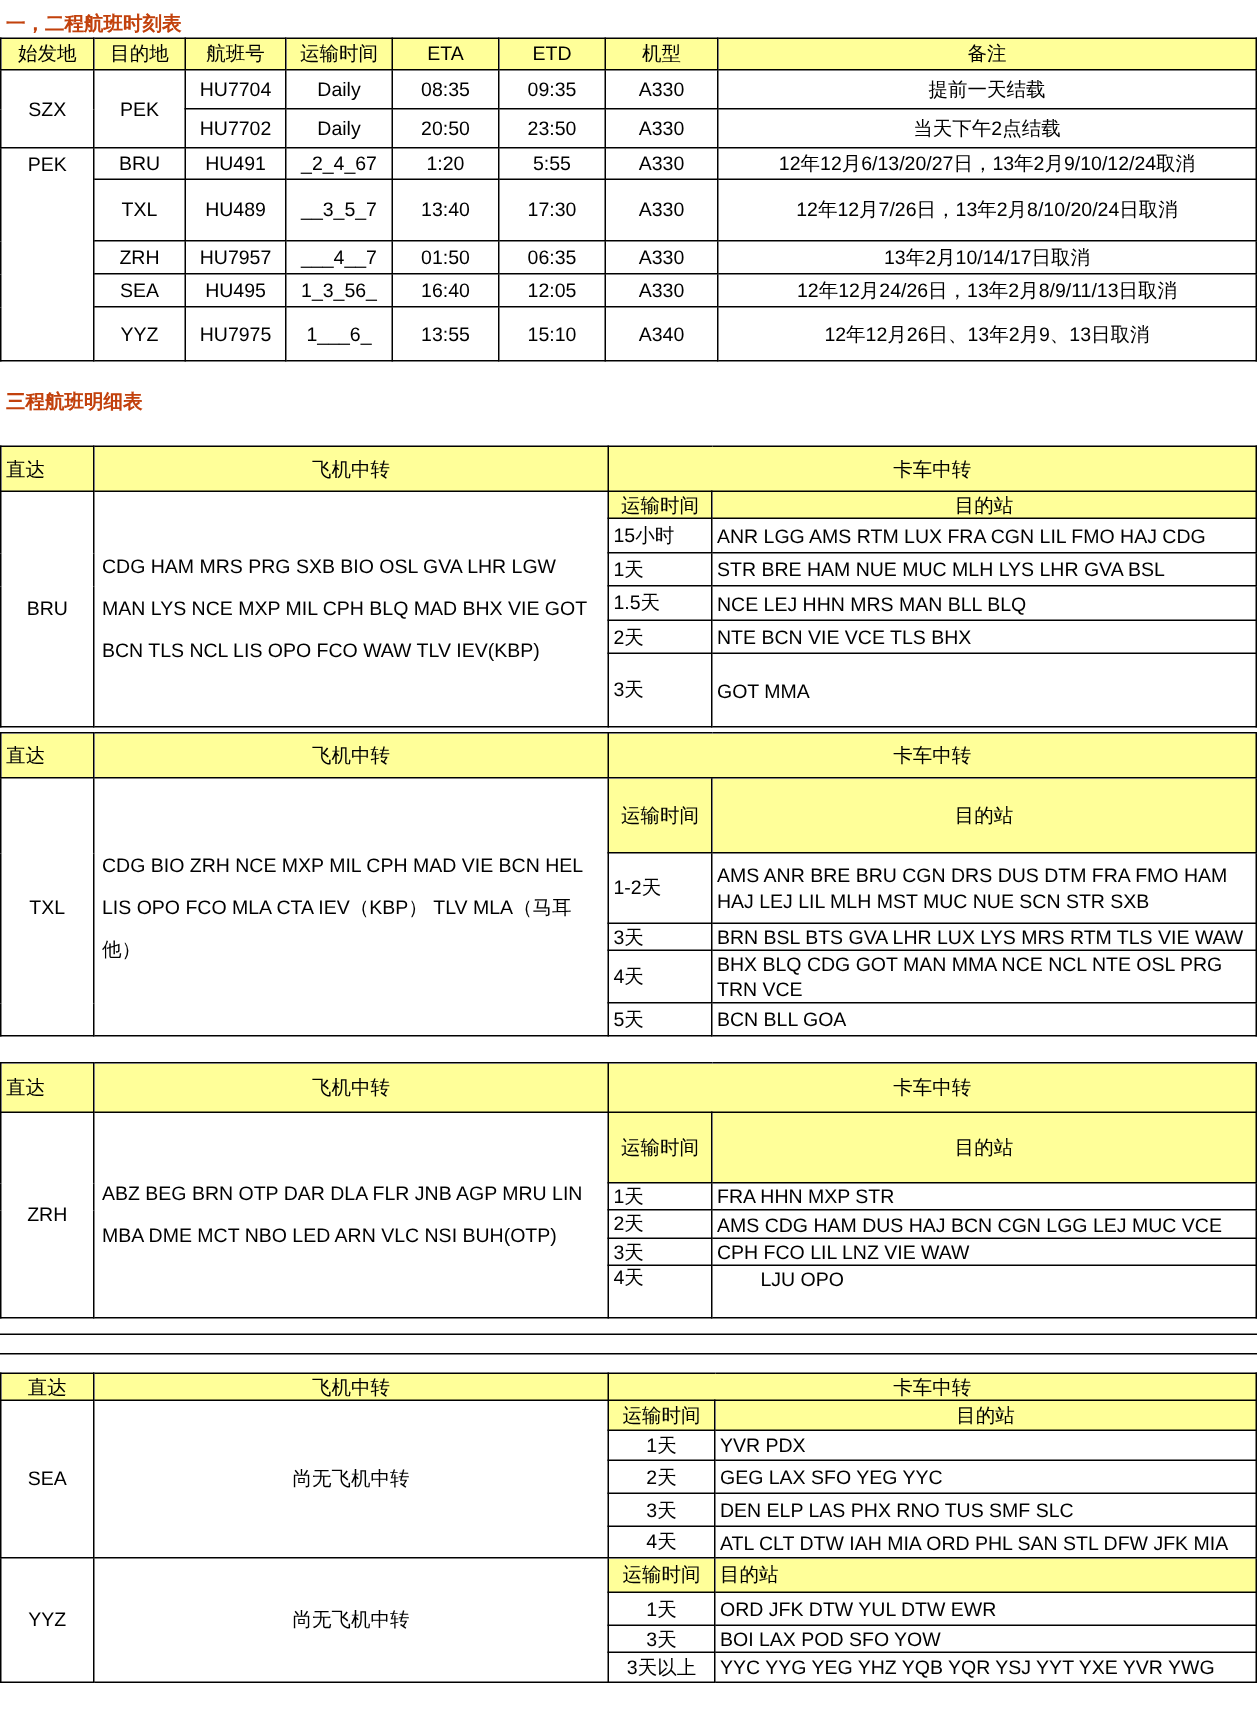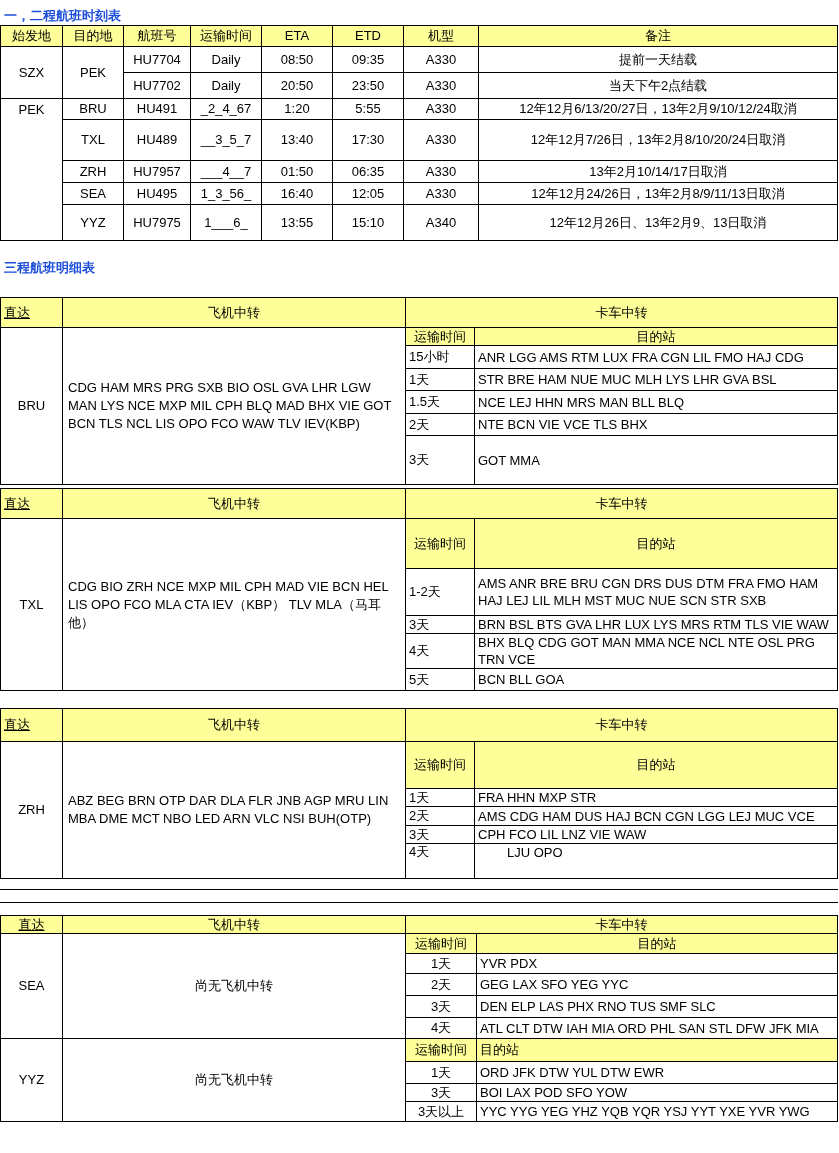--- a/index.html
+++ b/index.html
@@ -1,26 +1,26 @@
 <!DOCTYPE html>
 <html><head>
 <meta charset="utf-8">
 <style>
   html,body{margin:0;padding:0;background:#fff;color:#000;}
   body{width:839px;min-height:1153px;font-family:"Liberation Sans","DejaVu Sans",sans-serif;font-size:13px;}
-  .sec-title{color:#1d4ed8;font-weight:bold;font-size:13px;margin-left:4px;}
+  .sec-title{color:#c2410c;font-weight:bold;font-size:13px;margin-left:4px;}
   .t1-title{padding-top:7px;}
   .t2-title{margin-top:18px;}
   table{border-collapse:collapse;table-layout:fixed;margin-left:0;}
   td{border:1px solid #000;overflow:hidden;padding:0 2px;font-size:13px;line-height:16px;vertical-align:middle;word-wrap:break-word;}
   .yellow{background:#FFFF99;}
   .c{text-align:center;}
   .l{text-align:left;padding-left:3px;}
-  .ul{text-decoration:underline;}
-  .plane-cell{line-height:18px;padding-left:5px;padding-right:4px;}
+  .ul{}
+  .plane-cell{line-height:28px;padding-left:5px;padding-right:4px;}
   .dest-cell{line-height:17px;}
   .h18{height:18px;} .h19{height:19px;} .h20{height:20px;} .h21{height:21px;}
   .h22{height:22px;} .h23{height:23px;} .h26{height:26px;} .h30{height:30px;}
   .h33{height:33px;} .h35{height:35px;} .h36{height:36px;} .h41{height:41px;}
   .h47{height:47px;} .h49{height:49px;} .h50{height:50px;}
   .mt-t1{}
   .mt-bru{margin-top:20px;}
   .mt-txl{margin-top:3px;}
   .mt-zrh{margin-top:17px;}
   .hline{width:838px;border-top:1px solid #000;height:0;}
@@ -53,21 +53,21 @@
     <td class="yellow c">ETA</td>
     <td class="yellow c">ETD</td>
     <td class="yellow c">机型</td>
     <td class="yellow c">备注</td>
   </tr>
   <tr class="h26">
     <td class="c" rowspan="2">SZX</td>
     <td class="c" rowspan="2">PEK</td>
     <td class="c">HU7704</td>
     <td class="c">Daily</td>
-    <td class="c">08:50</td>
+    <td class="c">08:35</td>
     <td class="c">09:35</td>
     <td class="c">A330</td>
     <td class="c">提前一天结载</td>
   </tr>
   <tr class="h26">
     <td class="c">HU7702</td>
     <td class="c">Daily</td>
     <td class="c">20:50</td>
     <td class="c">23:50</td>
     <td class="c">A330</td>

